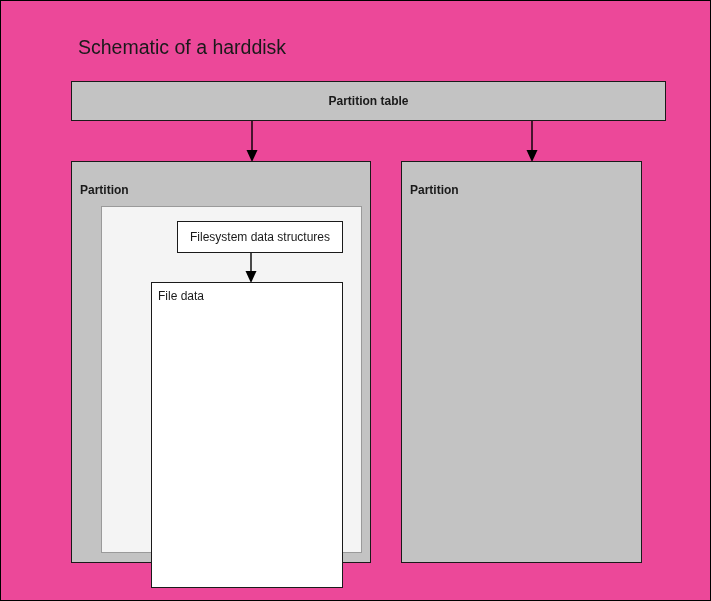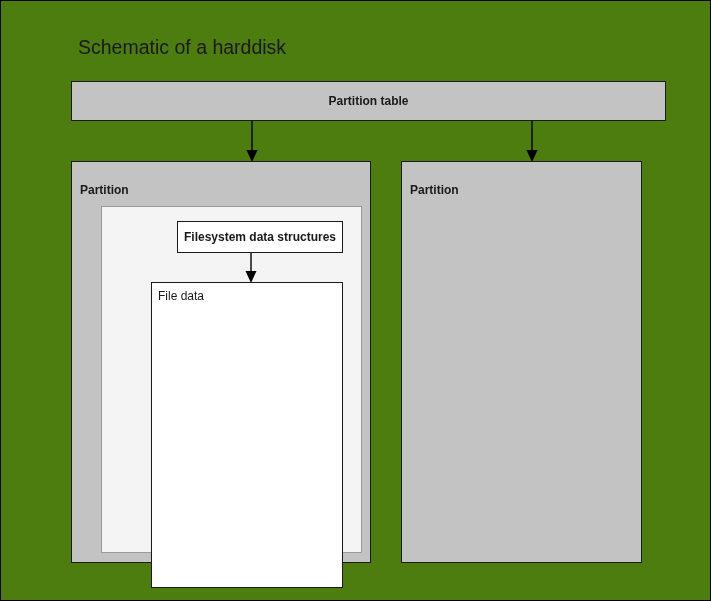--- a/index.html
+++ b/index.html
@@ -9,21 +9,21 @@
   }
   body {
     font-family: "Liberation Sans", sans-serif;
     -webkit-font-smoothing: antialiased;
   }
 
   #canvas {
     position: relative;
     width: 711px;
     height: 601px;
-    background: #4d7c0f;
+    background: #ec4899;
     box-sizing: border-box;
     border: 1px solid #000000;
     overflow: hidden;
   }
 
   
   .diagram-title {
     position: absolute;
     left: 77px;
     top: 33px;
@@ -106,21 +106,21 @@
     border: 1.6px solid #1a1a1a;
   }
   .box-fs-structures .box-label {
     position: absolute;
     left: 0;
     right: 0;
     top: 50%;
     transform: translateY(-50%);
     text-align: center;
     font-size: 12px;
-    font-weight: 700;
+    font-weight: 400;
     color: #1a1a1a;
     white-space: nowrap;
   }
 
   .box-file-data {
     left: 150px;
     top: 281px;
     width: 192px;
     height: 306px;
     background: #ffffff;

